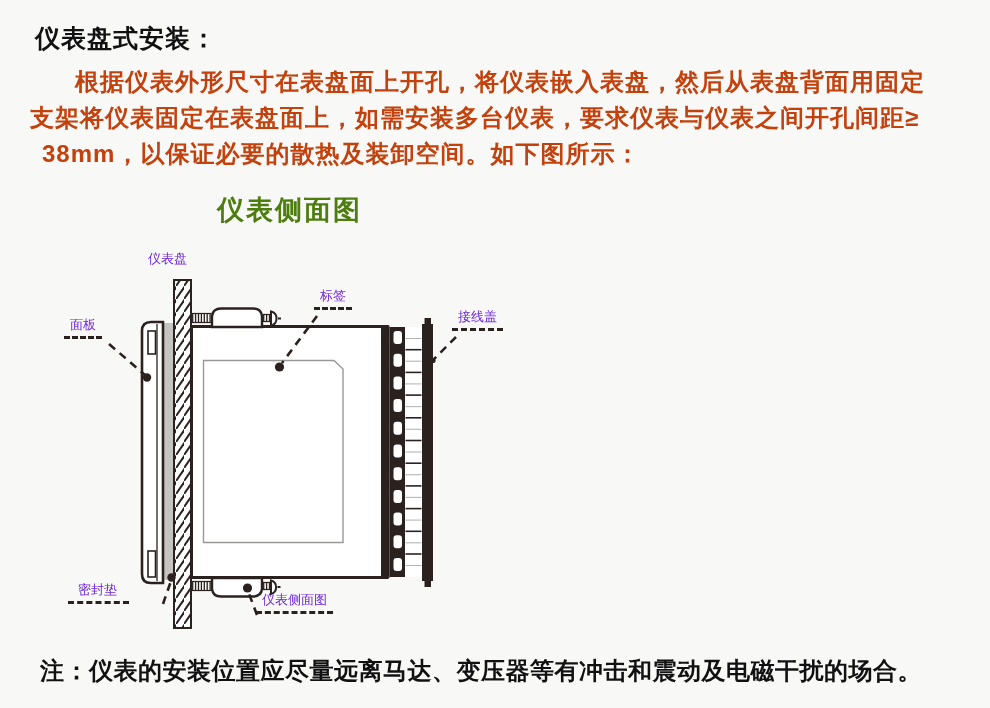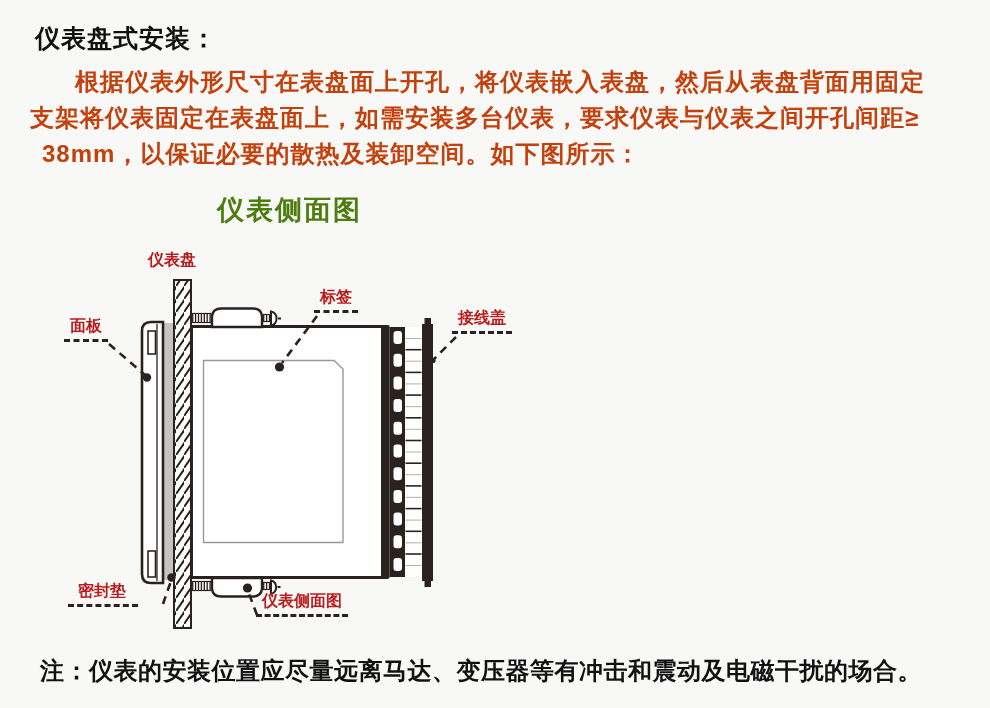--- a/index.html
+++ b/index.html
@@ -11,21 +11,21 @@
   }
   .abs{position:absolute;white-space:nowrap;}
   .h-title{left:35px;top:22px;font-size:25px;font-weight:bold;letter-spacing:1px;text-align:center;}
   .p-line{font-size:24px;font-weight:bold;letter-spacing:1px;color:#c2410c;}
   .p-l1{left:75px;top:66px;}
   .p-l2{left:30px;top:102px;}
   .p-l3{left:30px;top:138px;margin-left:12px;}
   .d-title{left:217px;top:192px;font-size:27px;font-weight:bold;letter-spacing:2px;
            font-family:"DejaVu Serif","Liberation Serif",serif;color:#4d7c0f;}
   .note{left:40px;top:655px;font-size:24px;font-weight:bold;letter-spacing:0.5px;}
-  .dlabel{font-size:16px;font-weight:bold;color:#b91c1c;line-height:1.05;}
+  .dlabel{font-size:13px;font-weight:normal;color:#6d28d9;line-height:1.05;}
   .dashed-u{border-bottom:3px dashed #2b2220;padding:0 6px 4px 6px;}
   .lbl-panel-board{left:148px;top:252px;}
   .lbl-front-panel{left:64px;top:318px;}
   .lbl-tag{left:314px;top:289px;}
   .lbl-wiring-cover{left:452px;top:310px;}
   .lbl-gasket{left:68px;top:583px;padding:0 12px 4px 10px;}
   .lbl-bracket{left:256px;top:593px;}
   svg{position:absolute;left:0;top:0;}
 </style>
 </head>

